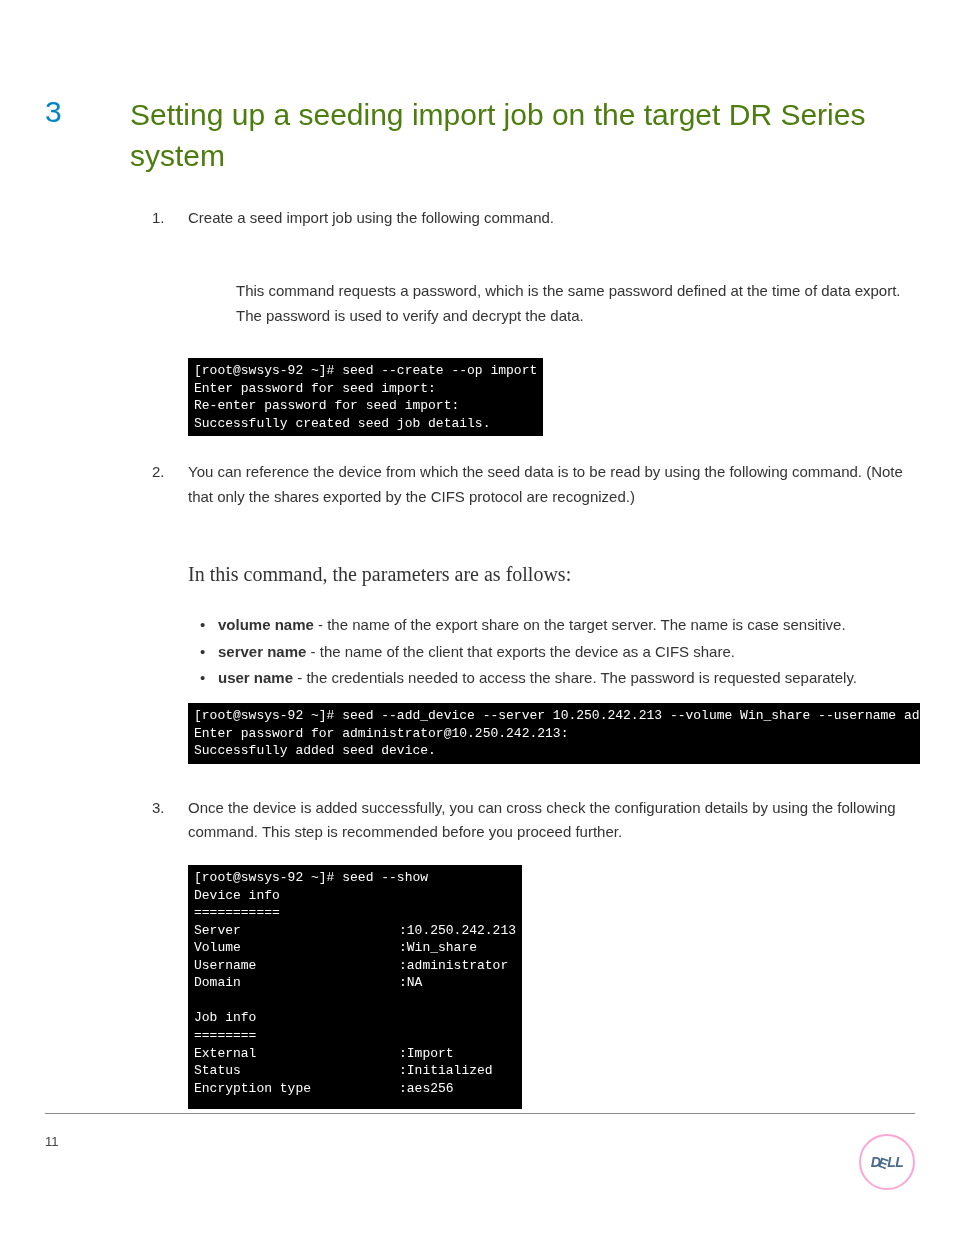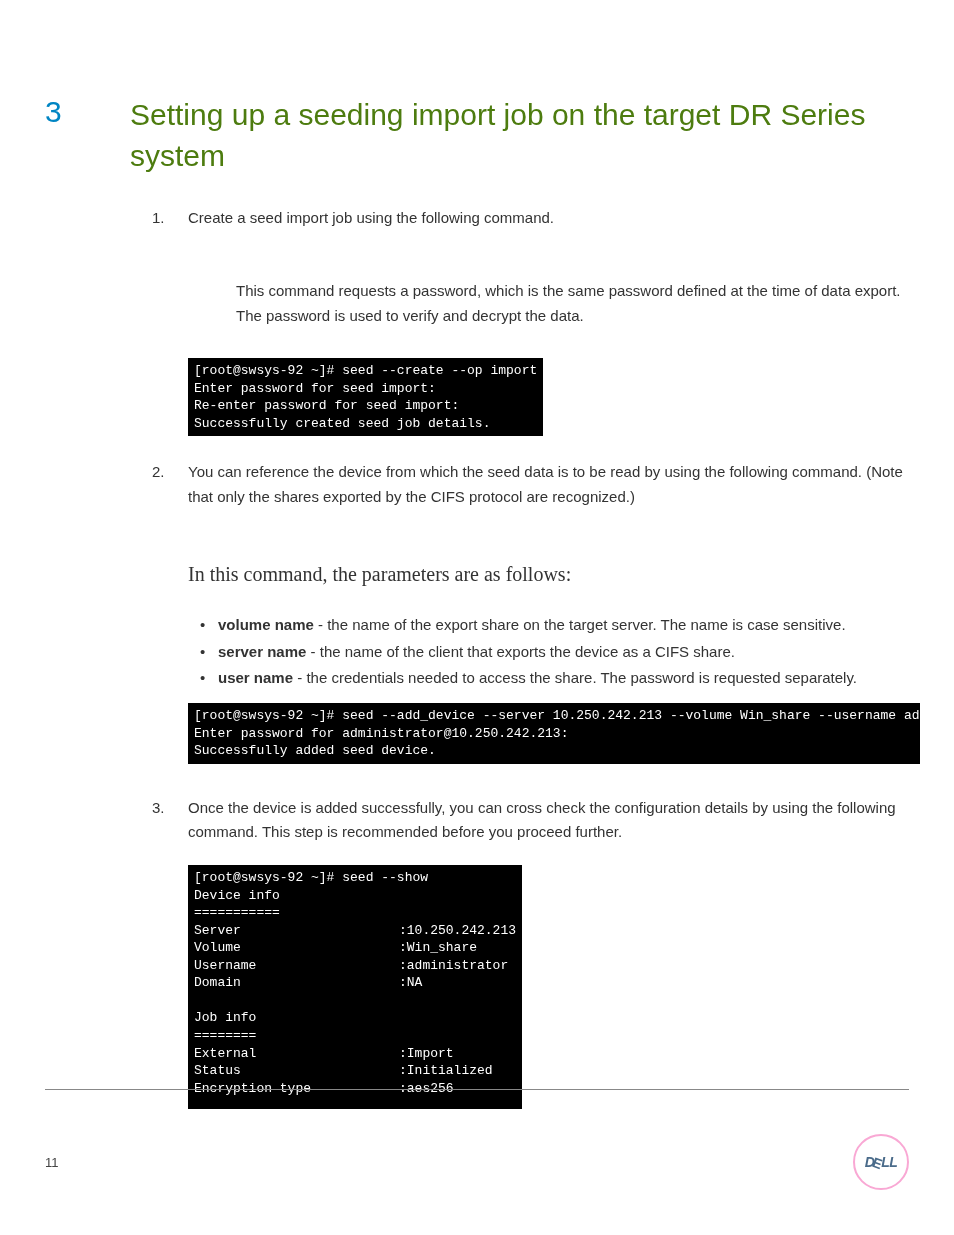--- a/index.html
+++ b/index.html
@@ -68,25 +68,24 @@
     ul.params li::before {
       content: "•";
       position: absolute;
       left: 12px;
       top: 0;
     }
     .footer {
       position: absolute;
       bottom: 45px;
       left: 45px;
-      right: 45px;
+      right: 39px;
       border-top: 1px solid #888;
-      padding-top: 44px;
+      padding-top: 20px;
       display: flex;
-      align-items: center;
       font-size: 13px;
       color: #444;
     }
     .page-num { width: 55px; }
     .footer-text { flex: 1; }
     .dell-logo {
       width: 56px;
       height: 56px;
       border: 2px solid #f9a8d4;
       border-radius: 50%;

